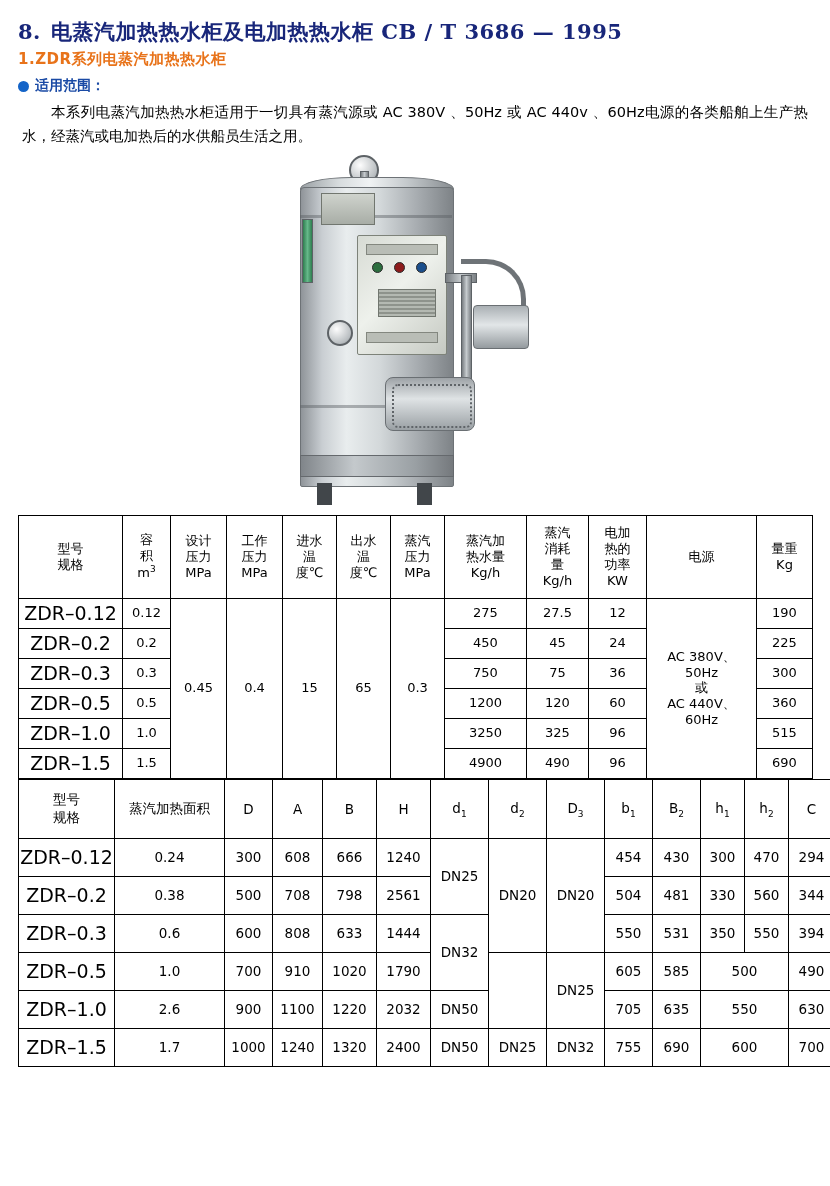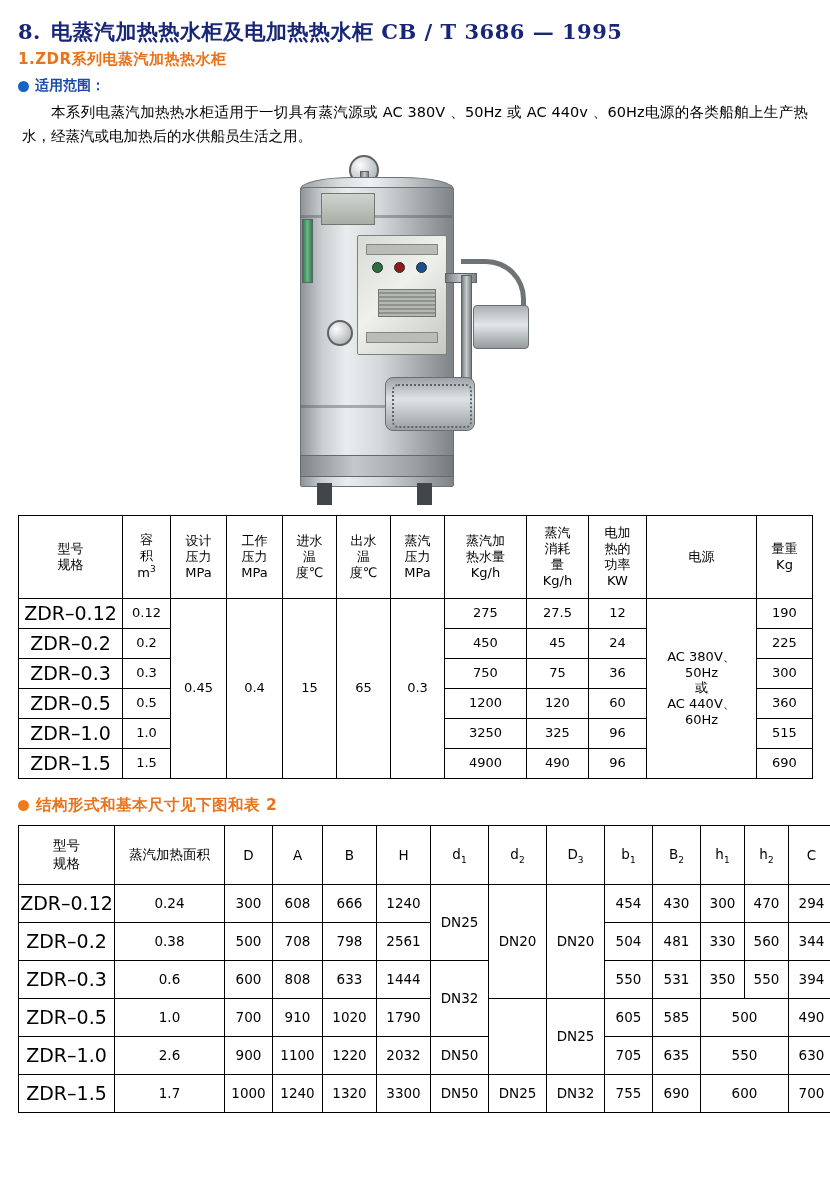--- a/index.html
+++ b/index.html
@@ -476,24 +476,20 @@
         <td class="modelcell">ZDR–1.5</td>
         <td>1.5</td>
         <td>4900</td>
         <td>490</td>
         <td>96</td>
         <td>690</td>
       </tr>
     </tbody>
   </table>
 
-  <div class="orange-head">
-    <span class="bullet-orange"></span>
-    <span>结构形式和基本尺寸见下图和表 2</span>
-  </div>
 
   <table class="dim t2">
     <colgroup>
       <col style="width:96px">
         <col style="width:110px">
         <col style="width:48px">
       <col style="width:50px">
         <col style="width:54px">
         <col style="width:54px">
       <col style="width:58px">
@@ -596,21 +592,21 @@
         <td>635</td>
         <td colspan="2">550</td>
         <td>630</td>
       </tr>
       <tr>
         <td class="modelcell">ZDR–1.5</td>
         <td>1.7</td>
         <td>1000</td>
         <td>1240</td>
         <td>1320</td>
-        <td>3300</td>
+        <td>2400</td>
         <td>DN50</td>
         <td>DN25</td>
         <td>DN32</td>
         <td>755</td>
         <td>690</td>
         <td colspan="2">600</td>
         <td>700</td>
       </tr>
     </tbody>
   </table>

